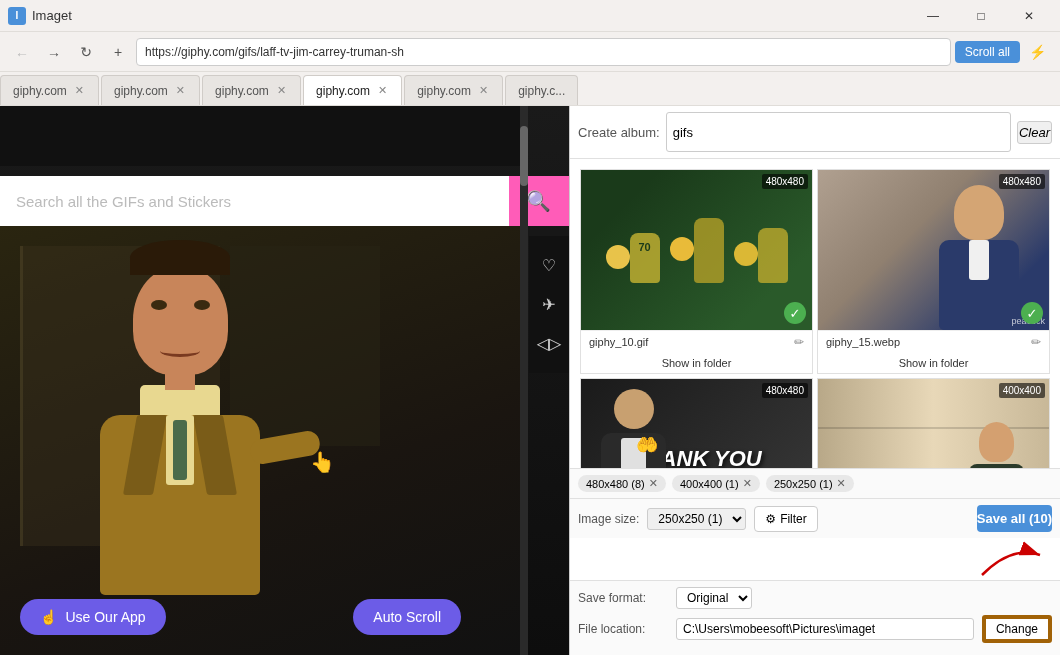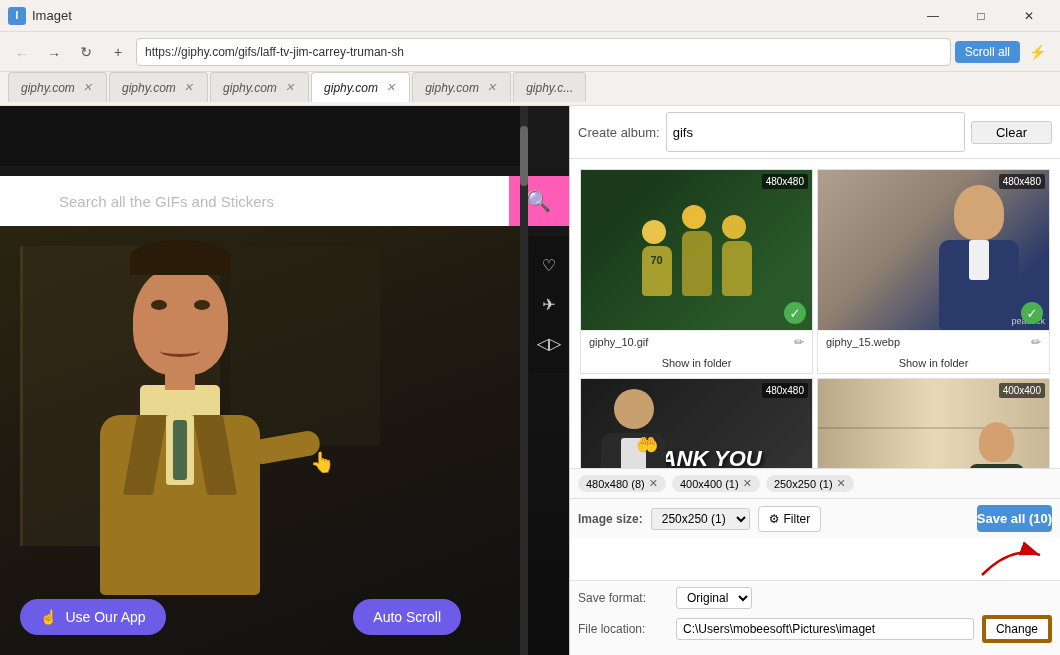--- a/index.html
+++ b/index.html
@@ -93,34 +93,35 @@
       height: 40px;
       border: 1px solid #ccc;
       border-radius: 3px;
       padding: 0 6px;
       font-size: 13px;
     }
     .clear-btn {
       background: #f0f0f0;
       border: 1px solid #ccc;
       border-radius: 3px;
-      padding: 3px 24px;
+      padding: 3px 1px;
       cursor: pointer;
       font-size: 13px;
+      font-style: italic;
     }
 
     
     .tabs {
       display: flex;
       background: #f3f0ee;
       height: 34px;
-      padding: 0 8px;
+      align-items: flex-end;
+      padding: 0 0;
       flex-shrink: 0;
       border-bottom: 1px solid #e0ddd9;
-      font-style: italic;
     }
     .tab {
       display: flex;
       align-items: center;
       padding: 0 12px;
       height: 30px;
       background: #e8e5e2;
       border: 1px solid #d0ccc8;
       border-bottom: none;
       border-radius: 4px 4px 0 0;
@@ -474,22 +475,22 @@
     }
 
     
     .player-shapes {
       display: flex;
       gap: 10px;
       align-items: flex-end;
     }
     .player-shape {
       display: flex;
-      flex-direction: column;
-      align-items: flex-start;
+      flex-direction: row;
+      align-items: center;
     }
     .p-head { width: 24px; height: 24px; border-radius: 50%; background: rgba(255,210,0,0.8); margin-bottom: 2px; }
     .p-body { width: 30px; height: 50px; background: rgba(255,210,0,0.6); border-radius: 8px 8px 4px 4px; }
   </style>
 </head>
 <body>
 
 <div class="titlebar">
   <div class="titlebar-icon">
     <span>I</span>
@@ -545,21 +546,21 @@
     <div style="position:absolute;top:0;right:41px;width:8px;height:100%;background:#2a2a2a;z-index:10;">
       <div style="width:8px;height:60px;background:#666;border-radius:4px;margin-top:20px;"></div>
     </div>
 
     <div class="webpage-bg"></div>
 
     <div style="position:absolute;top:0;left:0;right:48px;height:60px;background:#111;"></div>
 
     <div class="webpage-search">
       <div class="webpage-search-input">
-        <span style="color:#bbb;font-size:15px;margin-left:43px;">Search all the GIFs and Stickers</span>
+        <span style="color:#bbb;font-size:15px;">Search all the GIFs and Stickers</span>
       </div>
       <div class="webpage-search-btn">
         <span>🔍</span>
       </div>
     </div>
 
     <div style="position:absolute;top:120px;left:0;right:48px;bottom:0;background:#1a1a1a;overflow:hidden;">
 
       <div style="position:absolute;top:0;left:0;right:0;bottom:0;background:linear-gradient(160deg,#2a2510 0%,#1a1510 60%,#111 100%);"></div>
 
@@ -727,21 +728,21 @@
         <span>400x400 (1)</span>
         <span class="size-tag-x">✕</span>
       </div>
       <div class="size-tag">
         <span>250x250 (1)</span>
         <span class="size-tag-x">✕</span>
       </div>
     </div>
 
     <div style="display:flex;align-items:center;padding:6px 8px;gap:8px;border-top:1px solid #e0e0e0;background:#fafafa;">
-      <span style="font-size:12px;color:#555;font-weight:bold;">Image size:</span>
+      <span style="font-size:12px;color:#555;">Image size:</span>
       <select style="border:1px solid #ccc;border-radius:3px;padding:2px 6px;font-size:12px;">
         <option>250x250 (1)</option>
         <option>400x400 (1)</option>
         <option>480x480 (8)</option>
       </select>
       <button class="filter-btn">
         <span>⚙</span>
         <span>Filter</span>
       </button>
       <button class="save-all-btn">Save all (10)</button>

